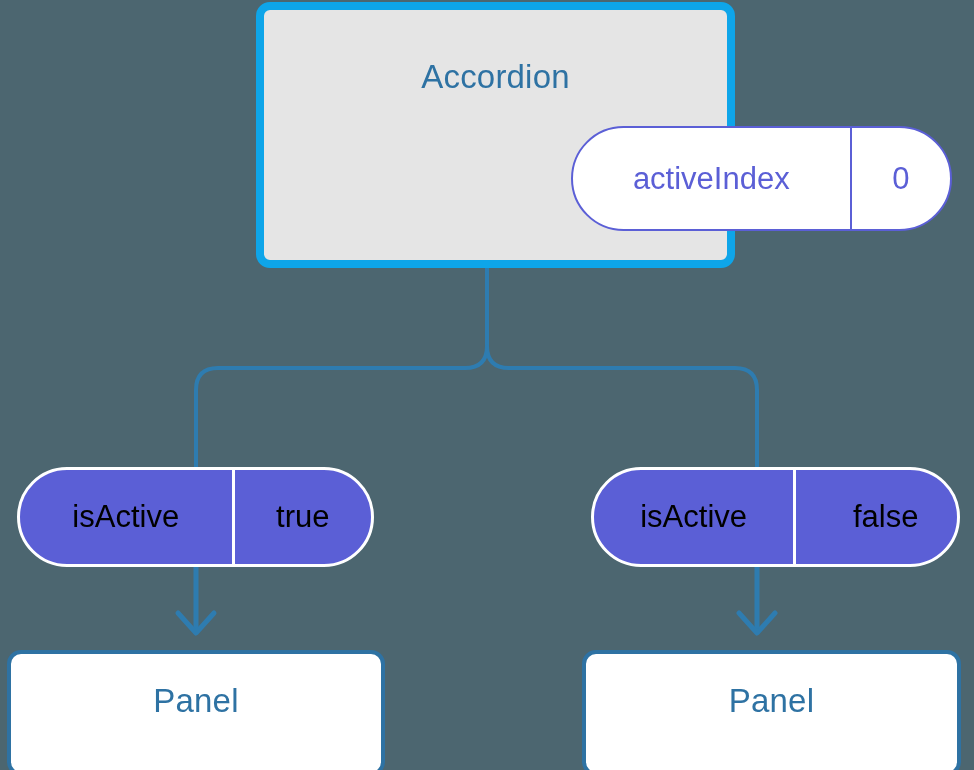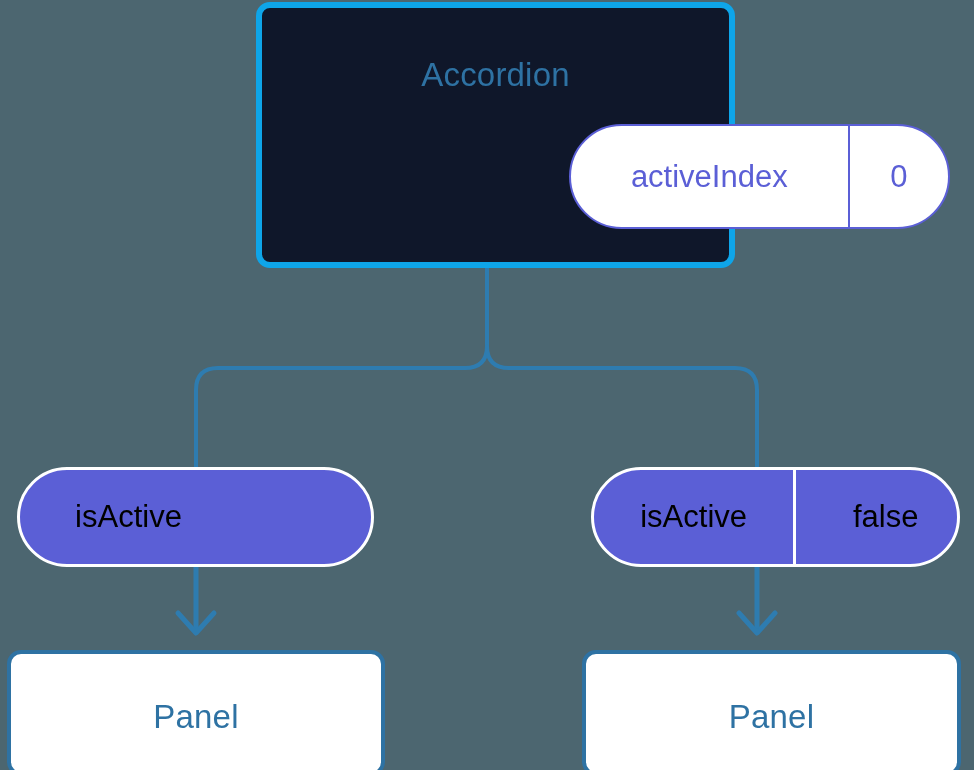--- a/index.html
+++ b/index.html
@@ -25,22 +25,22 @@
     top: 0;
     width: 974px;
     height: 770px;
     pointer-events: none;
   }
 
   
   .component-card {
     position: absolute;
     box-sizing: border-box;
-    background: #0f172a;
-    border: 6px solid #0ea5e9;
+    background: #e5e5e5;
+    border: 8px solid #0ea5e9;
     border-radius: 14px;
   }
   #accordion-card {
     left: 256px;
     top: 2px;
     width: 479px;
     height: 266px;
   }
   .component-title {
     position: absolute;
@@ -144,21 +144,21 @@
     width: 378px;
     height: 126px;
   }
   #panel-right {
     left: 582px;
     top: 650px;
     width: 379px;
     height: 126px;
   }
   .panel-card .component-title {
-    top: 44px;
+    top: 28px;
   }
 </style>
 </head>
 <body>
 
 <div id="stage">
 
   <svg id="connectors" viewBox="0 0 974 770">
 
     <path d="M 487 268 L 487 346" fill="none" stroke="#2e7cb0" stroke-width="4" stroke-linecap="round"></path>
@@ -182,20 +182,21 @@
     <div class="component-title">Accordion</div>
 
     <div id="accordion-state-pill" class="state-pill outline">
       <span class="pill-key">activeIndex</span>
       <span class="pill-value">0</span>
     </div>
   </div>
 
   <div id="pill-left" class="state-pill solid">
     <span class="pill-key">isActive</span>
+    <span class="pill-value">true</span>
   </div>
 
   <div id="panel-left" class="panel-card">
     <div class="component-title">Panel</div>
   </div>
 
   <div id="pill-right" class="state-pill solid">
     <span class="pill-key">isActive</span>
     <span class="pill-value">false</span>
   </div>

